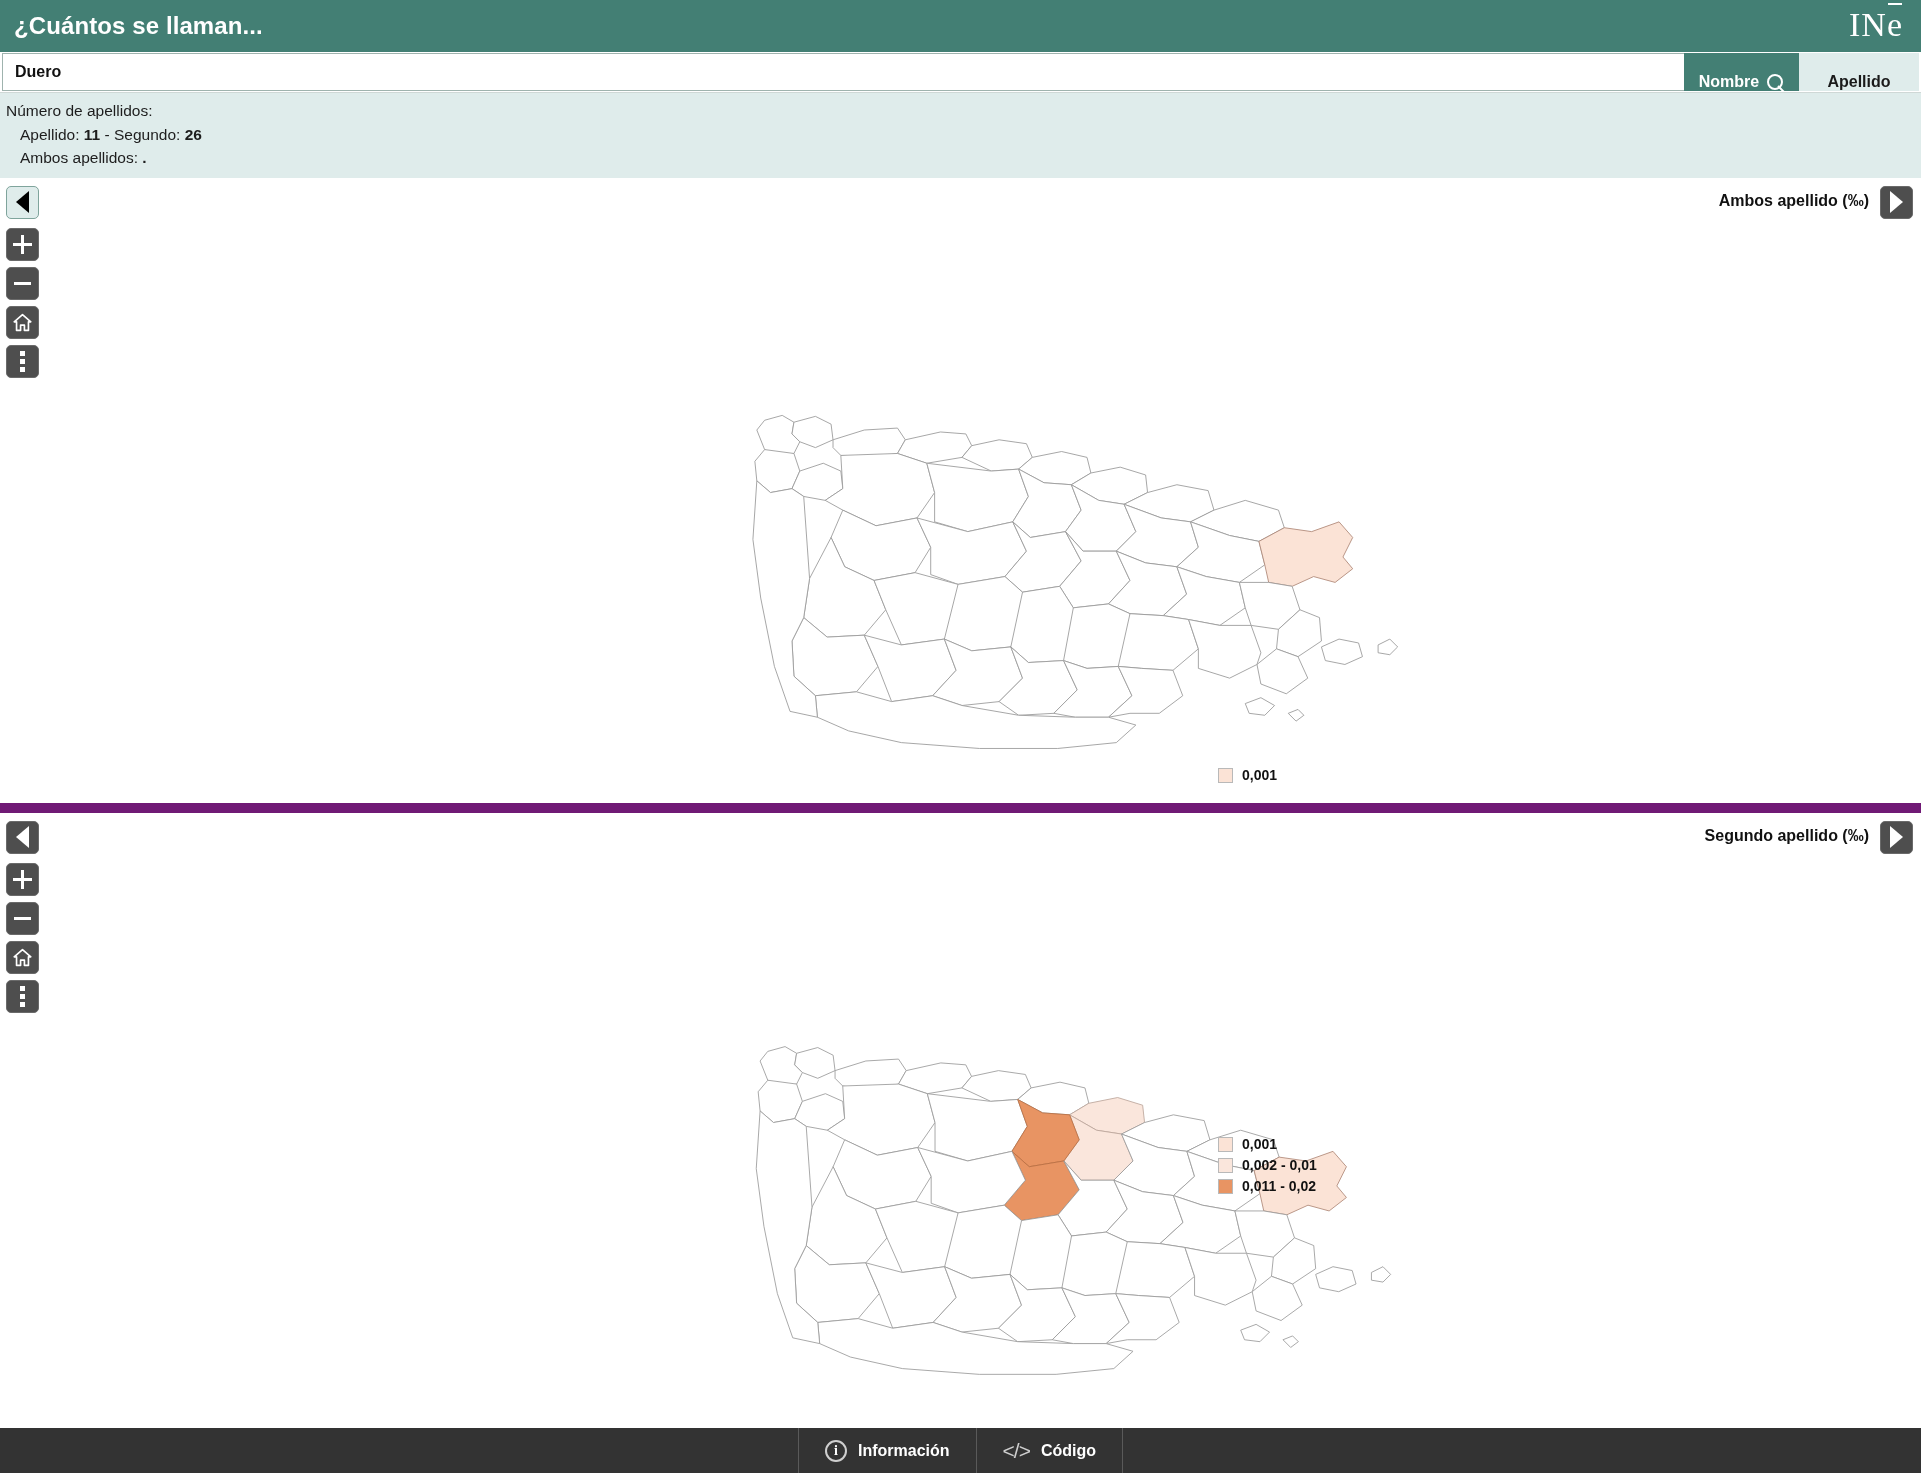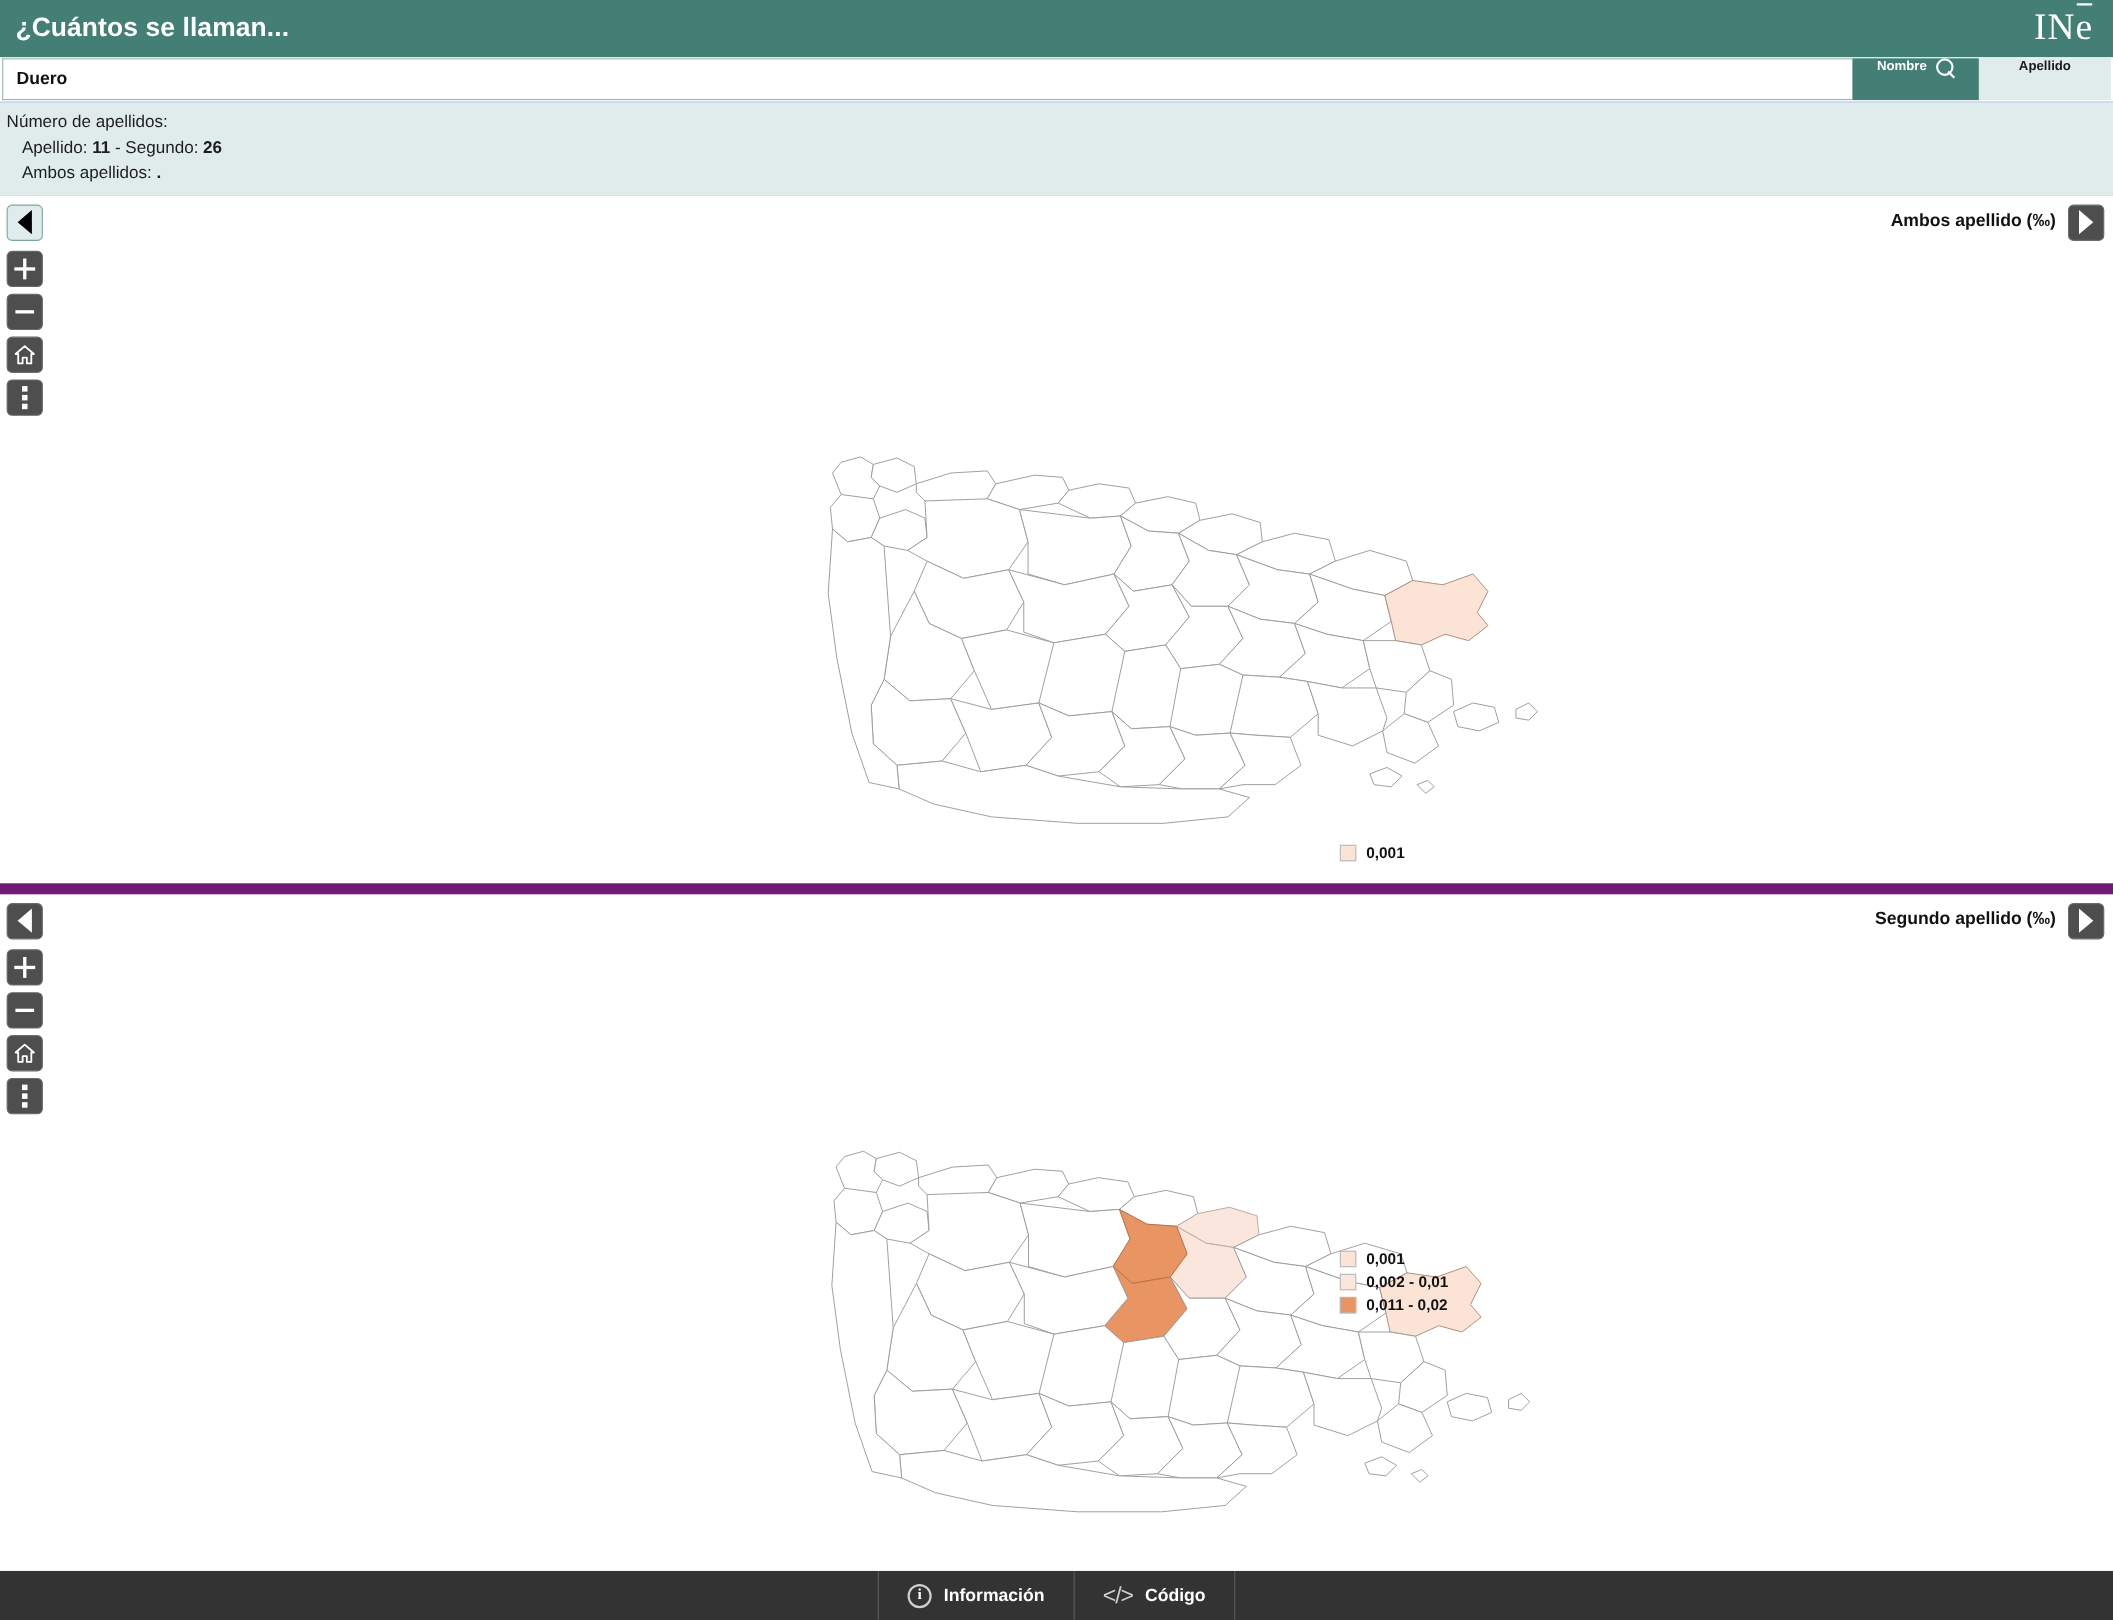--- a/index.html
+++ b/index.html
@@ -3,21 +3,21 @@
 <meta charset="utf-8">
 <title>¿Cuántos se llaman...</title>
 <style>
   *{box-sizing:border-box;margin:0;padding:0}
   html,body{width:1921px;height:1473px;overflow:hidden}
   body{
     font-family:"Liberation Sans","DejaVu Sans",sans-serif;
     background:#ffffff;color:#1a1a1a;
     -webkit-font-smoothing:antialiased;
   }
-  .app{position:relative;width:1921px;height:1473px;display:flex;flex-direction:column;background:#3b82f6}
+  .app{position:relative;width:1921px;height:1473px;display:flex;flex-direction:column;background:#84cc16}
 
   
   .header{
     height:52px;flex:0 0 52px;background:#437f74;
     display:flex;align-items:center;justify-content:space-between;
     padding:0 18px 0 14px;
   }
   .header-title{
     color:#fff;font-size:24px;font-weight:bold;letter-spacing:.1px;
     line-height:1;
@@ -41,22 +41,22 @@
     flex:1 1 auto;display:flex;align-items:center;
     border:1px solid #9fb3ae;border-right:none;background:#fff;
     margin:1px 0 1px 2px;
   }
   .search-input{
     width:100%;height:100%;border:none;outline:none;background:transparent;
     font-family:Liberation Sans, sans-serif;
     font-size:16px;font-weight:bold;color:#111;padding:0 12px;
   }
   .tab{
-    display:flex;align-items:flex-start;justify-content:center;gap:8px;
-    padding:0 14px;font-size:12px;font-weight:bold;cursor:pointer;
+    display:flex;align-items:flex-end;justify-content:center;gap:8px;
+    padding:0 14px;font-size:16px;font-weight:bold;cursor:pointer;
     white-space:nowrap;user-select:none;
   }
   .tab-nombre{background:#437f74;color:#fff;min-width:115px;margin:1px 0;}
   .tab-apellido{background:#dfeceb;color:#1a1a1a;min-width:120px;margin:1px 2px 1px 0;}
   .mag{display:inline-block;width:17px;height:17px;position:relative;flex:0 0 17px}
   .mag:before{
     content:"";position:absolute;left:0;top:0;width:12px;height:12px;
     border:2px solid currentColor;border-radius:50%;
   }
   .mag:after{

